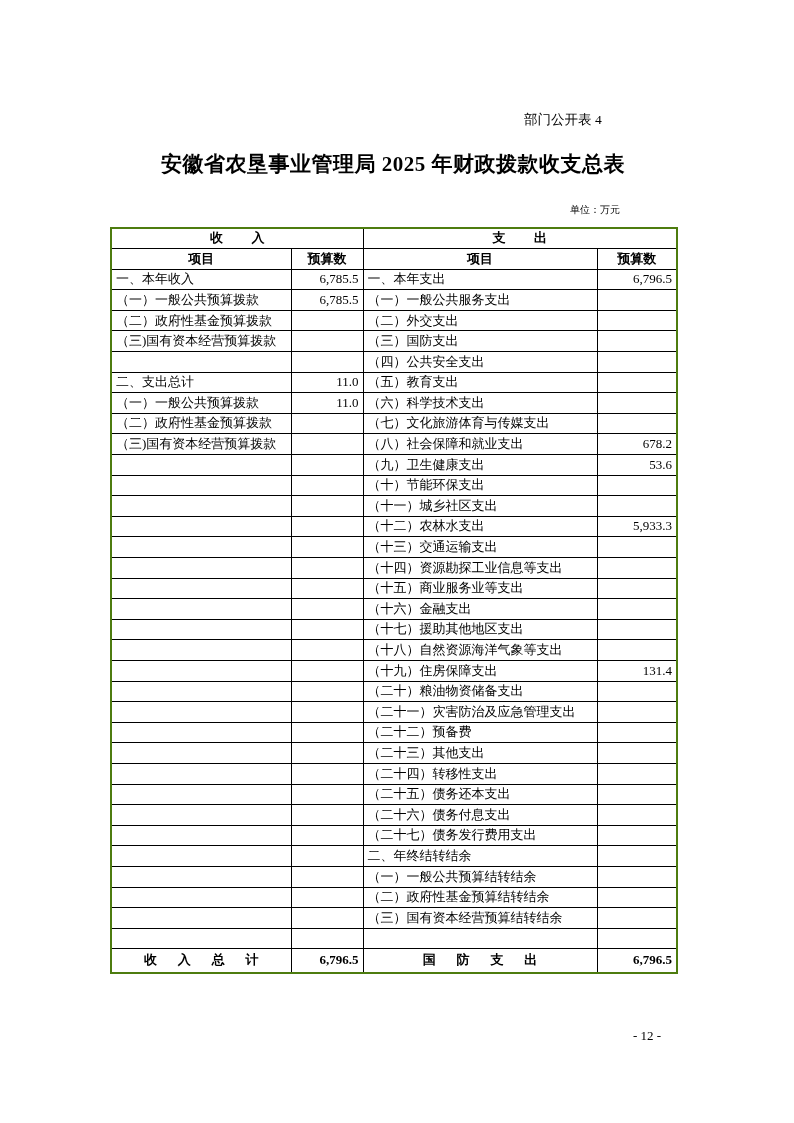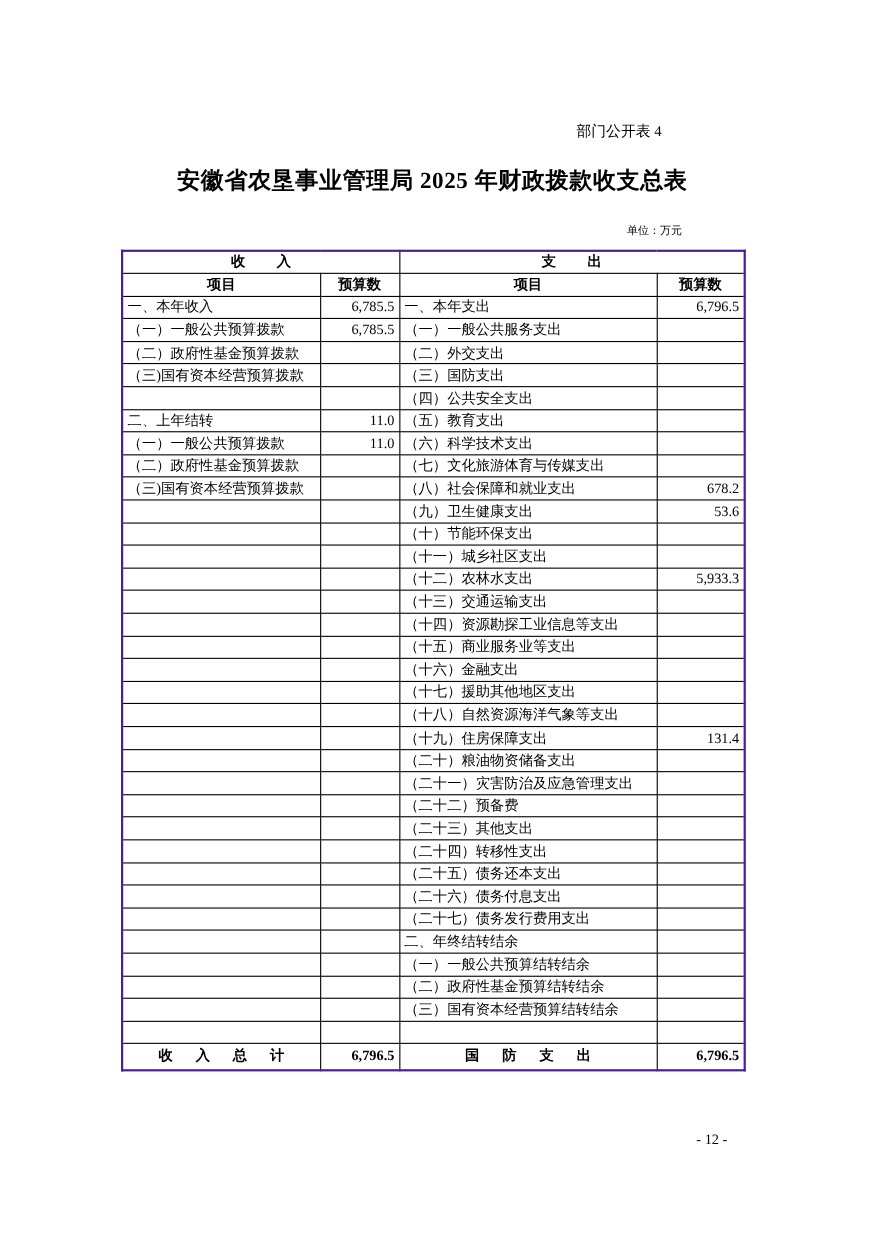--- a/index.html
+++ b/index.html
@@ -39,21 +39,21 @@
     font-size: 10px;
     white-space: nowrap;
   }
   table.budget {
     position: absolute;
     left: 110px;
     top: 227px;
     width: 566px;
     border-collapse: collapse;
     table-layout: fixed;
-    border: 2px solid #4c1d95;
+    border: 2px solid #4d7c0f;
   }
   table.budget th, table.budget td {
     border: 1px solid #000;
     font-size: 13px;
     line-height: 1.1;
     padding: 0 4px;
     height: 20.6px;
     overflow: hidden;
     white-space: nowrap;
   }
@@ -141,21 +141,21 @@
           <td class="item">（三）国防支出</td>
           <td class="amount"></td>
         </tr>
         <tr>
           <td class="item"></td>
           <td class="amount"></td>
           <td class="item">（四）公共安全支出</td>
           <td class="amount"></td>
         </tr>
         <tr>
-          <td class="item">二、上年结转</td>
+          <td class="item">二、支出总计</td>
           <td class="amount">11.0</td>
           <td class="item">（五）教育支出</td>
           <td class="amount"></td>
         </tr>
         <tr>
           <td class="item">（一）一般公共预算拨款</td>
           <td class="amount">11.0</td>
           <td class="item">（六）科学技术支出</td>
           <td class="amount"></td>
         </tr>

